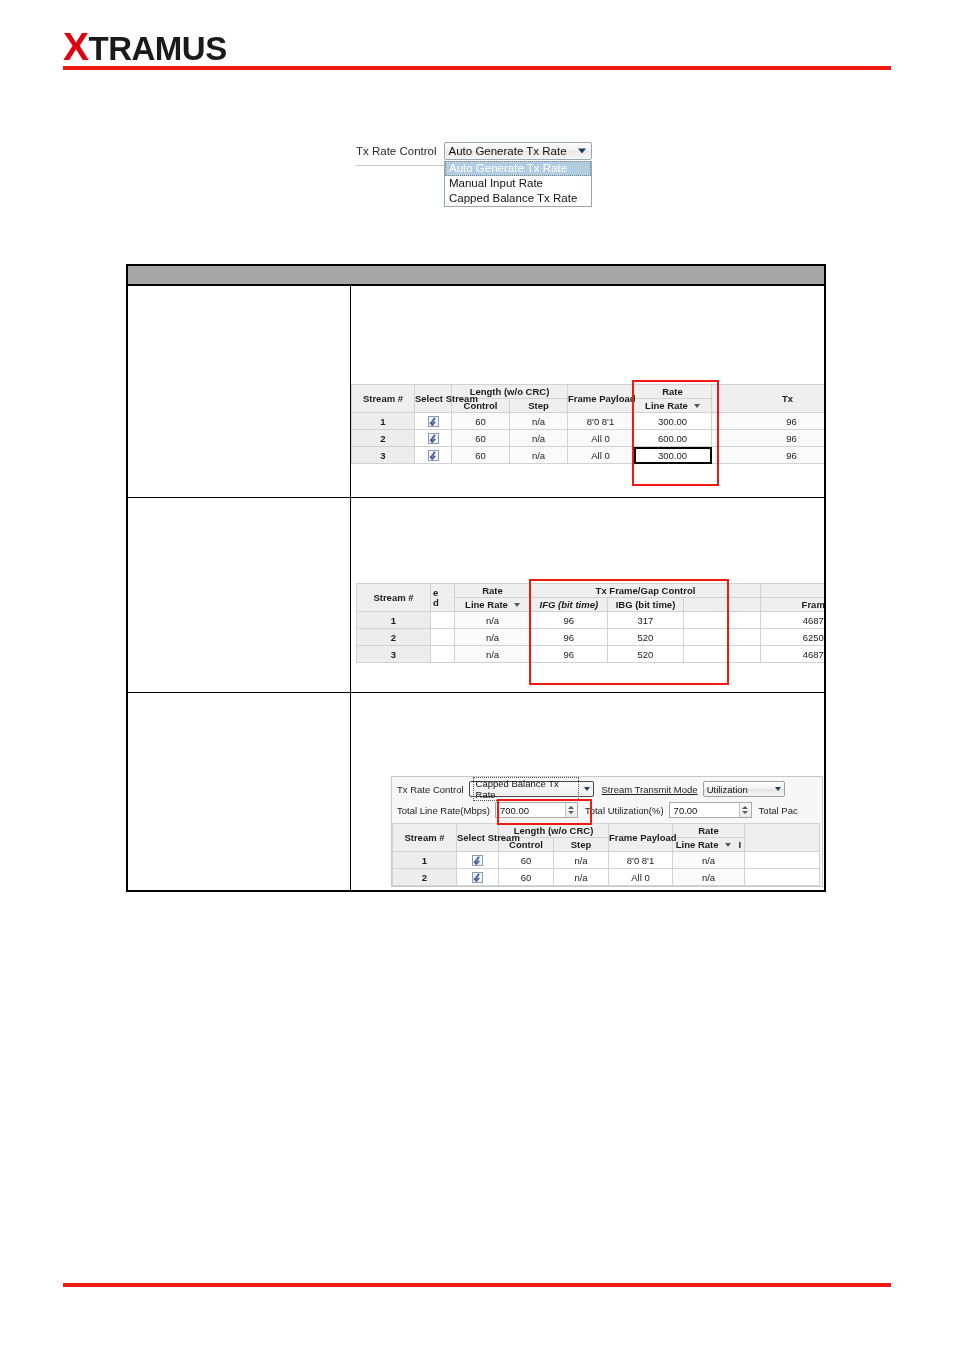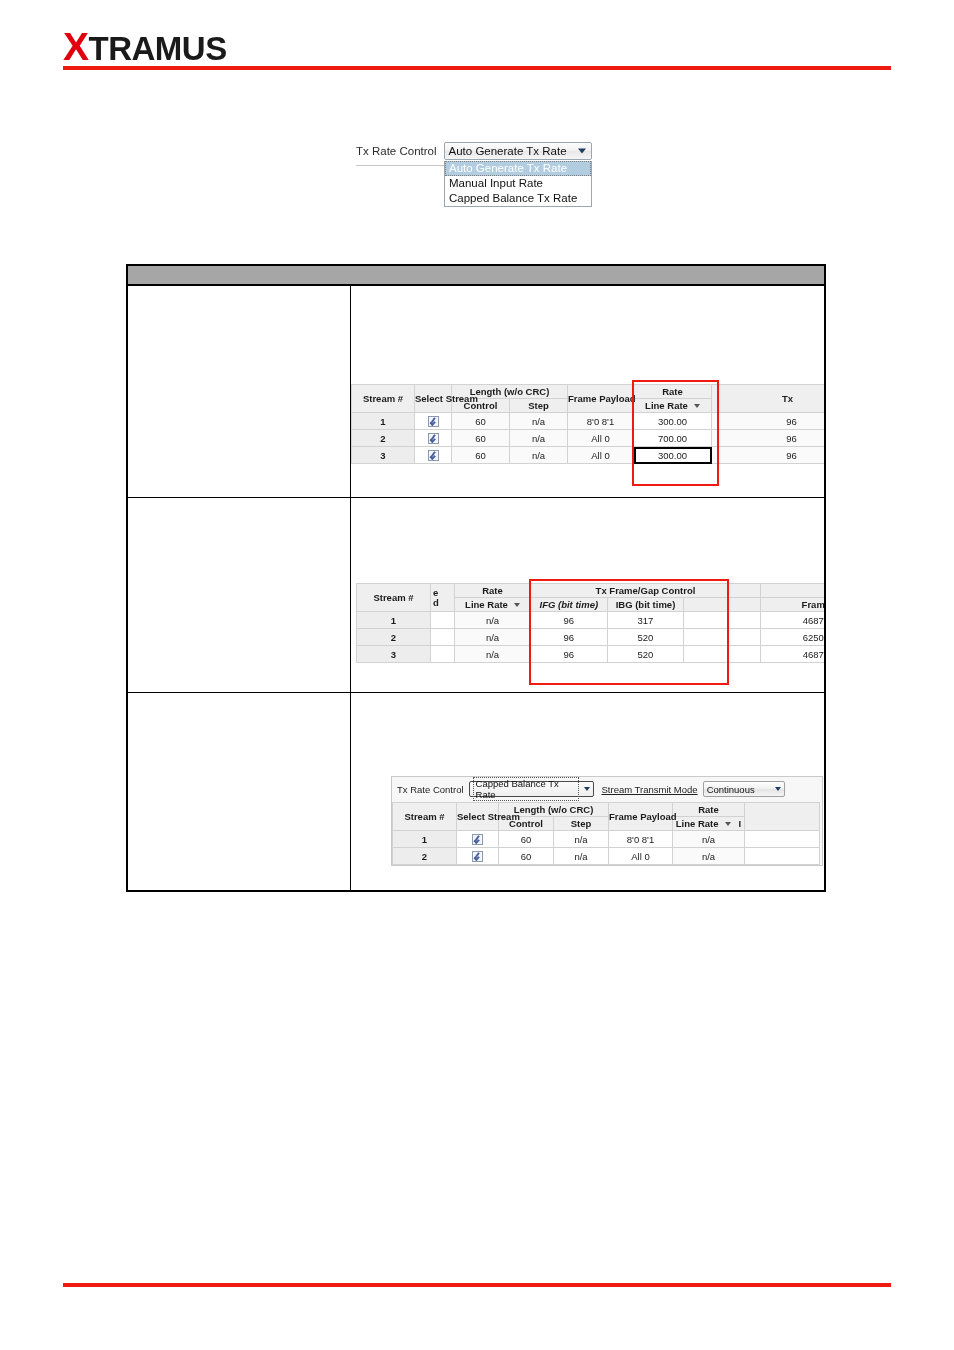--- a/index.html
+++ b/index.html
@@ -265,21 +265,21 @@
                 <td>8'0 8'1</td>
                 <td class="white">300.00</td>
                 <td>96</td>
               </tr>
               <tr>
                 <td class="idx">2</td>
                 <td class="white"><span class="chk"></span></td>
                 <td>60</td>
                 <td>n/a</td>
                 <td>All 0</td>
-                <td class="white">700.00</td>
+                <td class="white">600.00</td>
                 <td>96</td>
               </tr>
               <tr>
                 <td class="idx">3</td>
                 <td class="white"><span class="chk"></span></td>
                 <td>60</td>
                 <td>n/a</td>
                 <td>All 0</td>
                 <td class="white cellfocus">300.00</td>
                 <td>96</td>
@@ -361,25 +361,45 @@
         <div class="shot" style="left:40px;top:83px;width:432px;border:1px solid #c9c9c9;background:#f7f7f7;padding:4px 0 0 5px;box-sizing:border-box;">
 
           <div class="form-line">
             <span class="form-lbl">Tx Rate Control</span>
             <div class="combo focused" style="width:125px;">
               <span class="inner">Capped Balance Tx Rate</span>
               <span class="ca"></span>
             </div>
             <span class="form-lbl" style="margin-left:8px;text-decoration:underline;">Stream Transmit Mode</span>
             <div class="combo" style="width:82px;">
-              <span>Continuous</span>
+              <span>Utilization</span>
               <span class="ca"></span>
             </div>
           </div>
 
+          <div class="form-line" style="position:relative;">
+            <span class="form-lbl">Total Line Rate(Mbps)</span>
+            <div class="spin" style="width:83px;">
+              <span class="val">700.00</span>
+              <span class="btns">
+                  <i class="up"></i>
+                  <i class="dn"></i>
+                </span>
+            </div>
+            <span class="form-lbl" style="margin-left:7px;">Total Utilization(%)</span>
+            <div class="spin" style="width:83px;">
+              <span class="val">70.00</span>
+              <span class="btns">
+                  <i class="up"></i>
+                  <i class="dn"></i>
+                </span>
+            </div>
+            <span class="form-lbl" style="margin-left:7px;">Total Pac</span>
+            <div class="redbox" style="left:100px;top:-3px;width:91px;height:22px;"></div>
+          </div>
 
           <table class="g" id="t3" style="width:427px;margin-left:-5px;">
             <thead>
               <tr>
                 <th rowspan="2" style="width:64px;">Stream #</th>
                 <th rowspan="2" style="width:42px;line-height:10px;padding:1px 0;">Select Stream</th>
                 <th colspan="2" style="width:110px;">Length (w/o CRC)</th>
                 <th rowspan="2" style="width:64px;line-height:10px;padding:1px 0;">Frame Payload</th>
                 <th style="width:72px;">Rate</th>
                 <th rowspan="2" style="width:75px;text-align:left;padding-left:6px;"></th>

